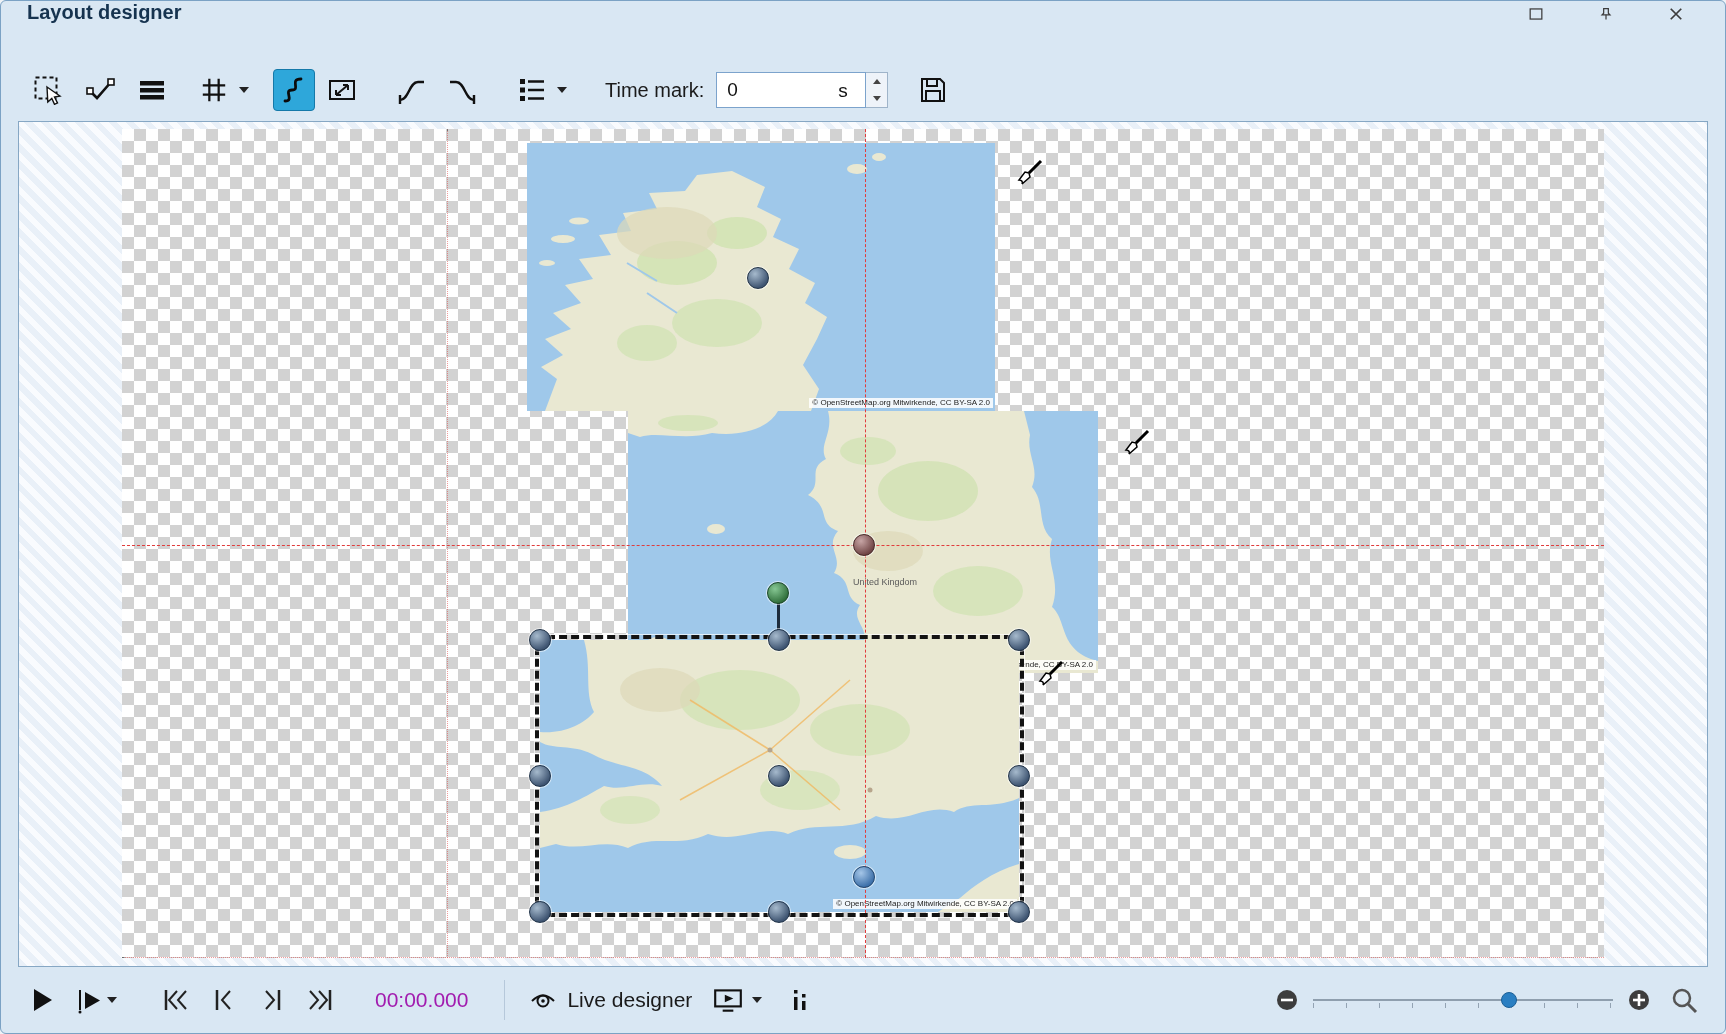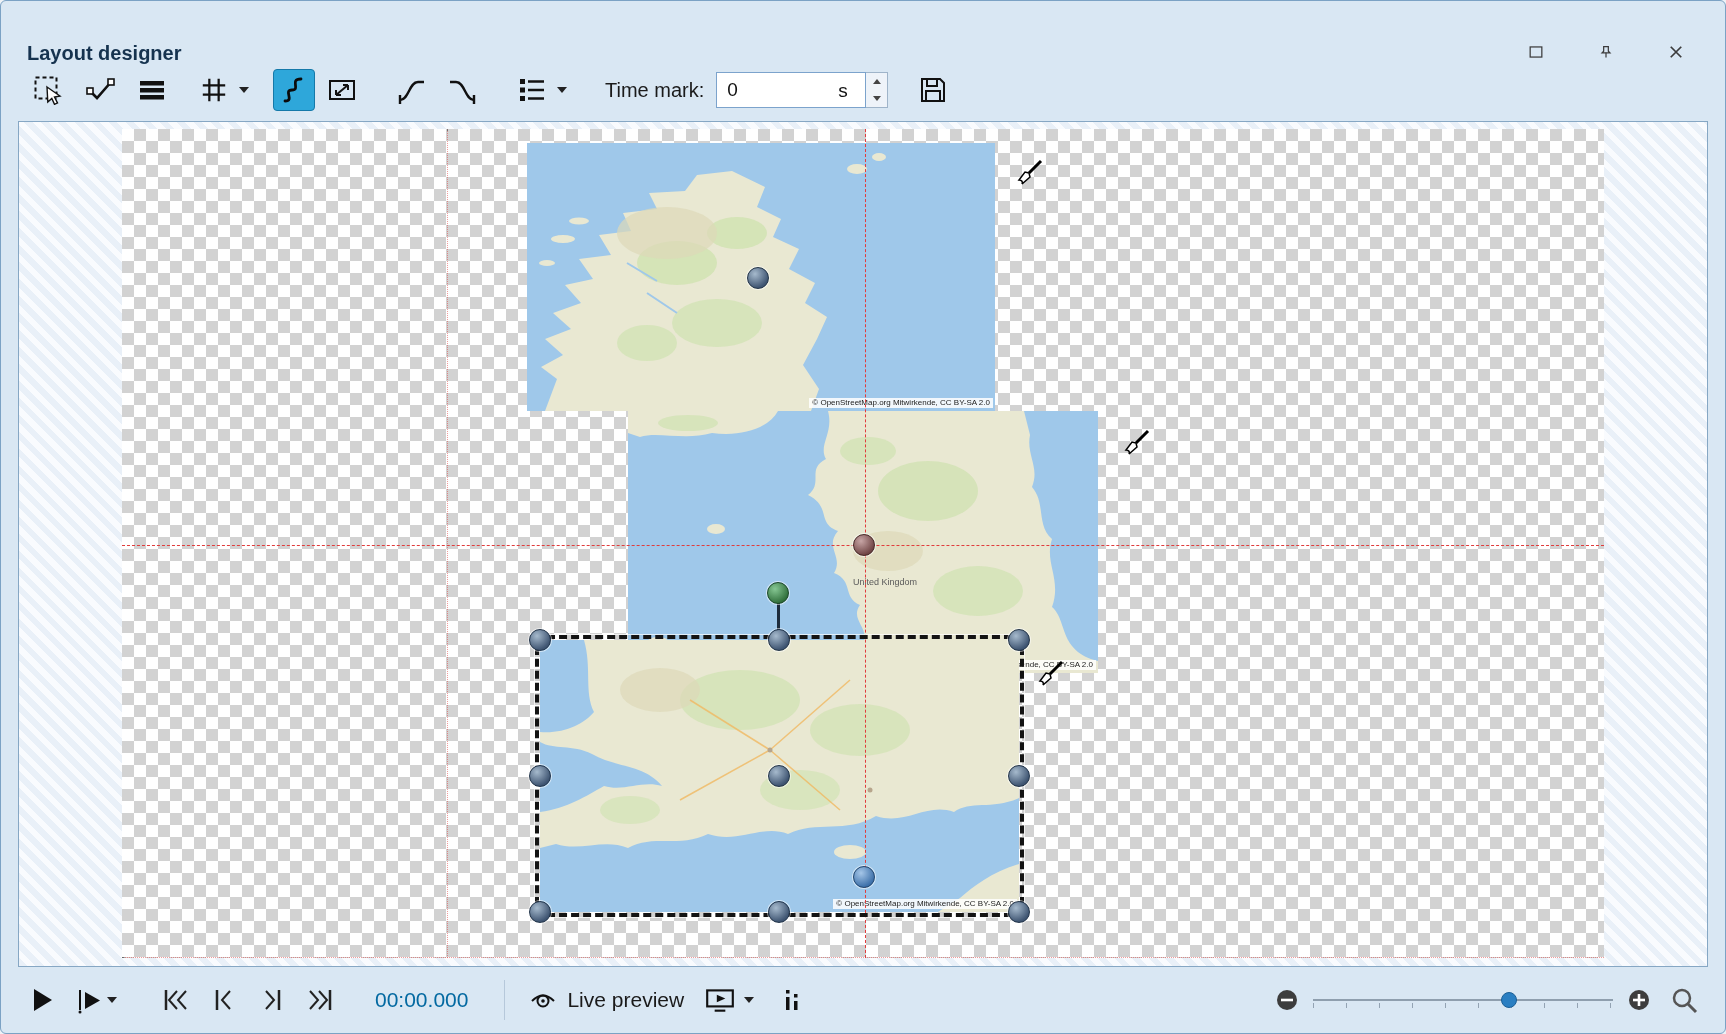--- a/index.html
+++ b/index.html
@@ -4,21 +4,21 @@
 <style>
   * { box-sizing: border-box; }
   html,body { margin:0; padding:0; }
   body { width:1726px; height:1034px; background:#eef2f6; font-family:"Liberation Sans", sans-serif; overflow:hidden; }
 
   .window { position:relative; width:1726px; height:1034px; background:#d9e7f3;
             border:1px solid #7ba2c4; border-radius:6px; overflow:hidden; }
 
   
   .titlebar { position:absolute; left:0; top:0; right:0; height:64px;
-              display:flex; align-items:flex-end; padding:0 36px 0 26px; }
+              display:flex; align-items:flex-start; padding:0 36px 0 26px; }
   .title { font-size:20px; font-weight:bold; color:#16334f; }
   .win-controls { margin-left:auto; display:flex; align-items:center; gap:44px; }
   .winbtn { width:26px; height:26px; display:flex; align-items:center; justify-content:center;
             background:transparent; border:none; cursor:default; }
 
   
   .toolbar { position:absolute; left:0; top:62px; right:0; height:54px;
              display:flex; align-items:center; padding-left:26px; }
   .tbtn { width:42px; height:42px; display:flex; align-items:center; justify-content:center;
           border-radius:4px; border:1px solid transparent; }
@@ -65,21 +65,21 @@
   .handle.redish { background:radial-gradient(circle at 35% 30%, #c7a5a5, #6e4343 75%); border-color:#472a2a; }
   .handle.blue { background:radial-gradient(circle at 35% 30%, #a5c6e8, #3a6ea8 75%); border-color:#24476e; }
   .rot-line { position:absolute; left:655px; top:472px; width:3px; height:34px; background:#1d2c3c; z-index:6; }
   .brush { position:absolute; width:32px; height:32px; z-index:8; }
 
   
   .transport { position:absolute; left:0; bottom:0; right:0; height:66px;
                display:flex; align-items:center; padding:0 26px; }
   .tpbtn { display:flex; align-items:center; justify-content:center; background:none; border:none; padding:0; }
   .divider { width:1px; height:40px; background:#b6c8da; }
-  .time-display { font-size:21px; color:#0369a1; margin-left:40px; }
+  .time-display { font-size:21px; color:#a21caf; margin-left:40px; }
   .lp-label { font-size:21px; color:#1a1a1a; margin-left:10px; }
   .slider { position:relative; width:300px; height:22px; margin:0 14px; }
   .slider-track { position:absolute; left:0; top:10px; width:300px; height:2px; background:#8f9fae; }
   .slider-ticks { position:absolute; left:0; top:14px; width:300px; height:5px;
                   background:repeating-linear-gradient(90deg,#93a3b3 0 1px, transparent 1px 33px); }
   .slider-thumb { position:absolute; left:188px; top:3px; width:16px; height:16px; border-radius:50%;
                   background:#2a7fc2; border:1px solid #1b5f96; }
 </style>
 </head>
 <body>
@@ -353,21 +353,21 @@
 
     <div class="divider" style="margin-left:36px"></div>
 
     <button class="tpbtn" style="margin-left:24px">
       <svg width="28" height="28" viewBox="0 0 28 28">
           <path d="M3 15 Q14 4 25 15" fill="none" stroke="#111" stroke-width="2"></path>
           <circle cx="14" cy="15" r="5.5" fill="none" stroke="#111" stroke-width="2"></circle>
           <circle cx="14" cy="15" r="1.8" fill="#111"></circle>
         </svg>
     </button>
-    <span class="lp-label">Live preview</span>
+    <span class="lp-label">Live designer</span>
 
     <button class="tpbtn" style="margin-left:20px">
       <svg width="32" height="28" viewBox="0 0 30 26">
           <rect x="3" y="4" width="24" height="15" fill="none" stroke="#111" stroke-width="2"></rect>
           <path d="M12 8 L20 11.5 L12 15 Z" fill="#111"></path>
           <path d="M10 23 H20" stroke="#111" stroke-width="2"></path>
         </svg>
     </button>
     <button class="tpbtn" style="margin-left:8px">
       <svg width="10" height="6" viewBox="0 0 10 6">

